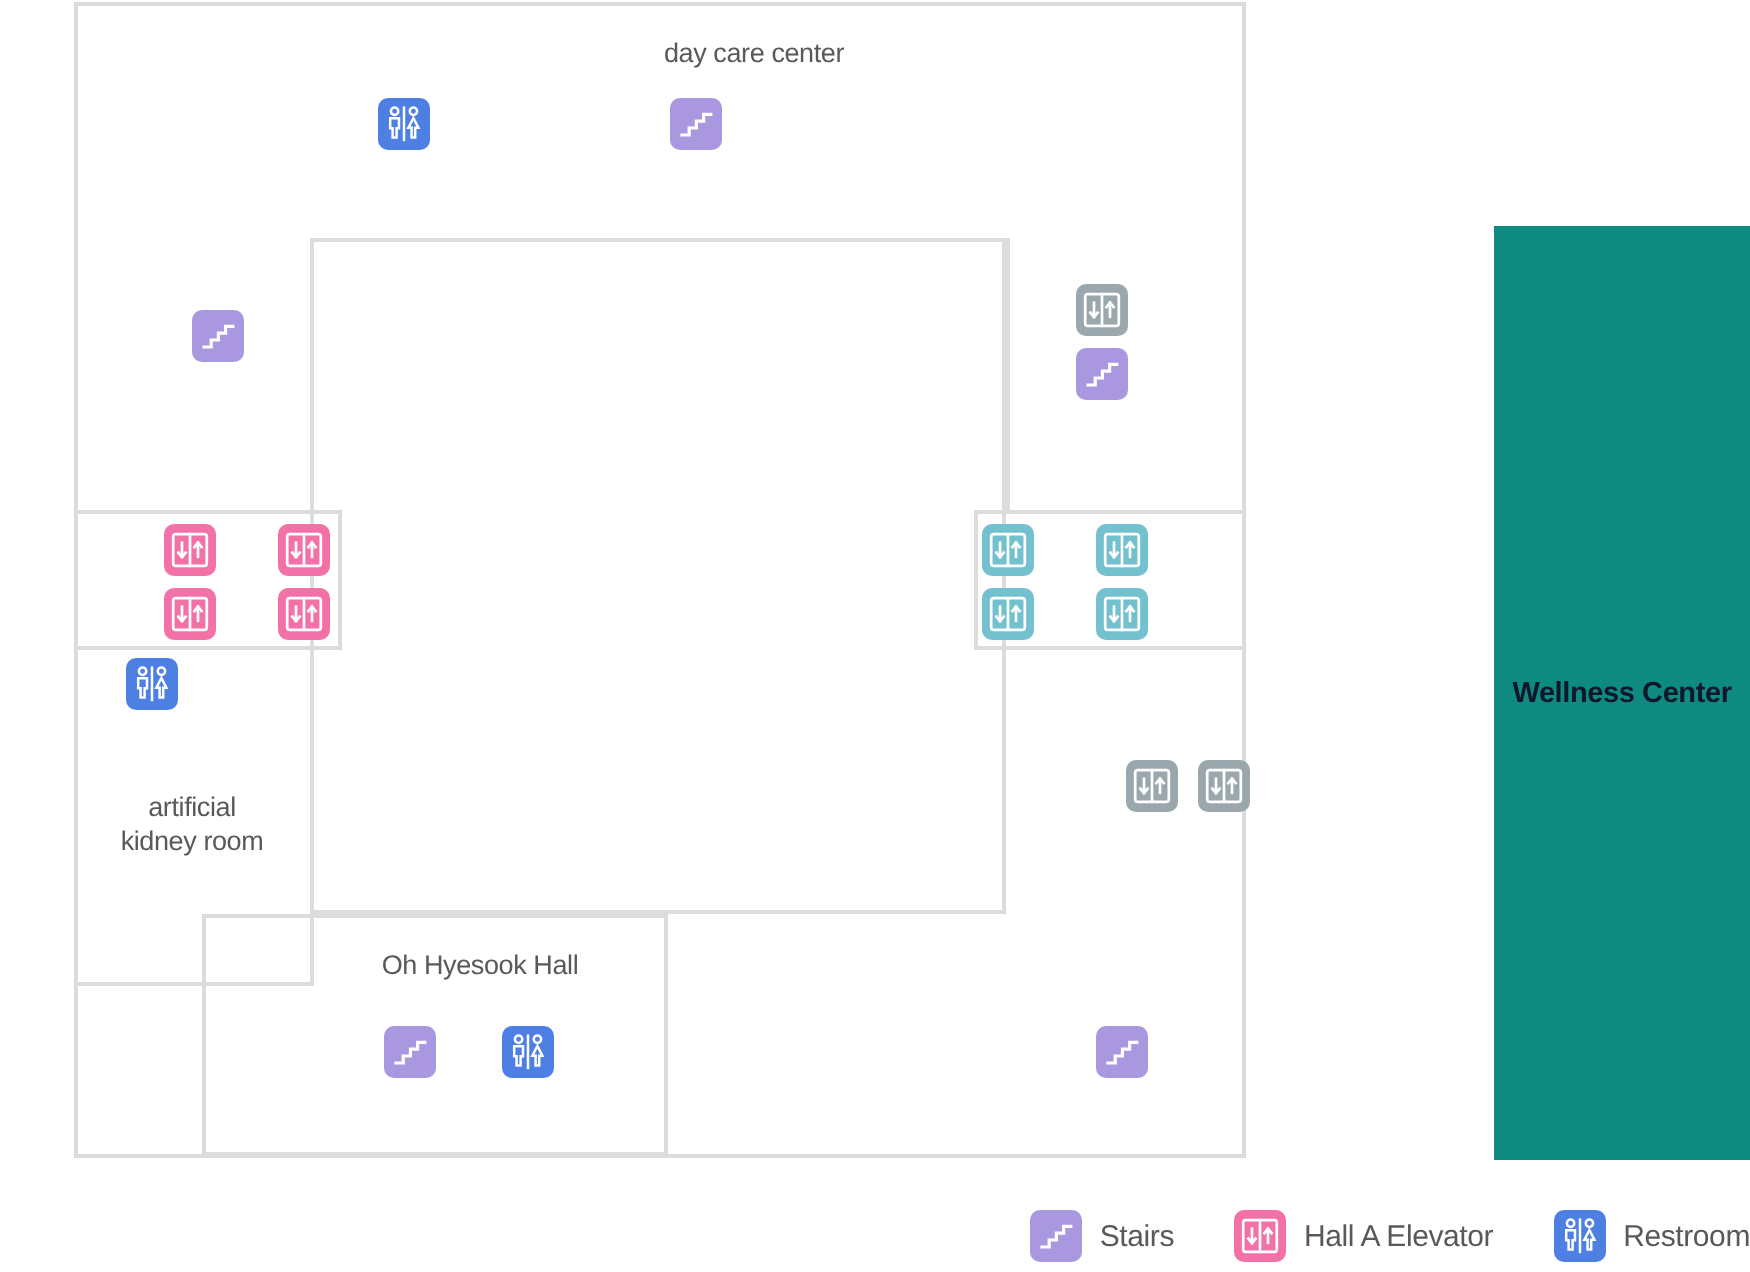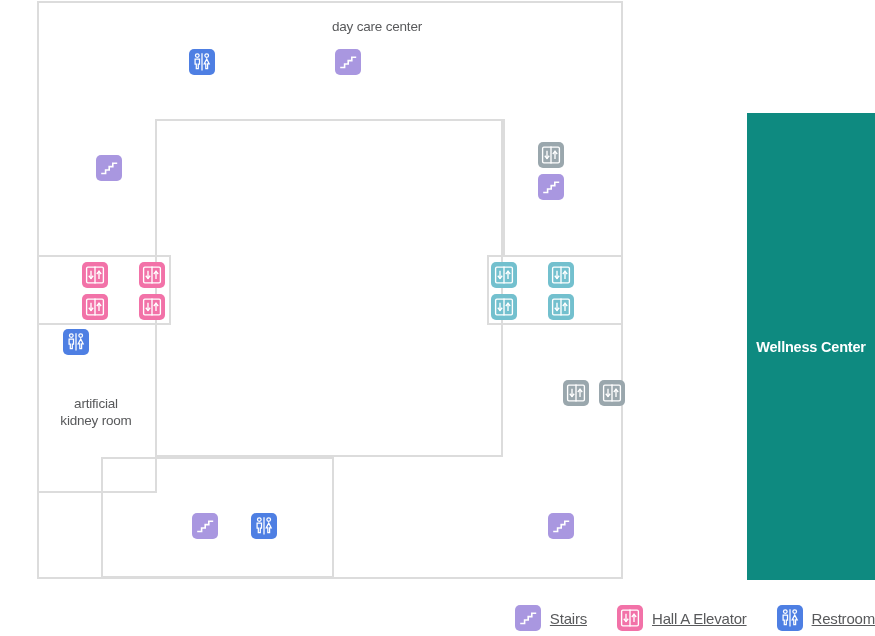--- a/index.html
+++ b/index.html
@@ -46,21 +46,21 @@
     left: 747px;
     top: 113px;
     width: 128px;
     height: 467px;
     background: #0e8a80;
     display: flex;
     align-items: center;
     justify-content: center;
   }
   #wellness-center .wc-label {
-    color: #ffffff;
+    color: #0f172a;
     font-size: 14.5px;
     font-weight: bold;
     letter-spacing: -0.2px;
     text-align: center;
   }
 
   
   .map-label {
     position: absolute;
     font-size: 13.5px;
@@ -95,21 +95,20 @@
     top: 600px;
     width: 875px;
     height: 36px;
     display: flex;
     flex-direction: row;
     align-items: center;
     justify-content: flex-end;
     gap: 0px;
     padding-right: 0px;
     box-sizing: border-box;
-    text-decoration: underline;
   }
   .legend-item {
     display: flex;
     flex-direction: row;
     align-items: center;
     margin-right: 30px;
   }
   .legend-item:last-child { margin-right: 0px; text-align: center; }
   .legend-swatch {
     width: 26px;
@@ -158,20 +157,21 @@
   <div id="wellness-center">
     <span class="wc-label">Wellness Center</span>
   </div>
 
 
   <div class="map-label" style="left:36px; top:395px; width:120px;">artificial
 kidney room</div>
 
   <div class="map-label" style="left:307px; top:18px; width:140px;">day care center</div>
 
+  <div class="map-label" style="left:160px; top:474px; width:160px;">Oh Hyesook Hall</div>
 
   <div id="poi-layer">
       <div class="poi restroom" style="left: 189px; top: 49px;">
         <svg viewBox="0 0 26 26" xmlns="http://www.w3.org/2000/svg">
           <g fill="none" stroke="#ffffff" stroke-width="1.25">
             <circle cx="8.3" cy="6.6" r="1.85"></circle>
             <path d="M6.1 10.1 h4.4 v5.0 h-1.2 v4.6 h-2.0 v-4.6 h-1.2 z"></path>
             <circle cx="17.7" cy="6.6" r="1.85"></circle>
             <path d="M17.7 10.0 l-2.5 4.9 h1.6 v4.8 h1.8 v-4.8 h1.6 z"></path>
             <line x1="13" y1="4.2" x2="13" y2="21.6"></line>

